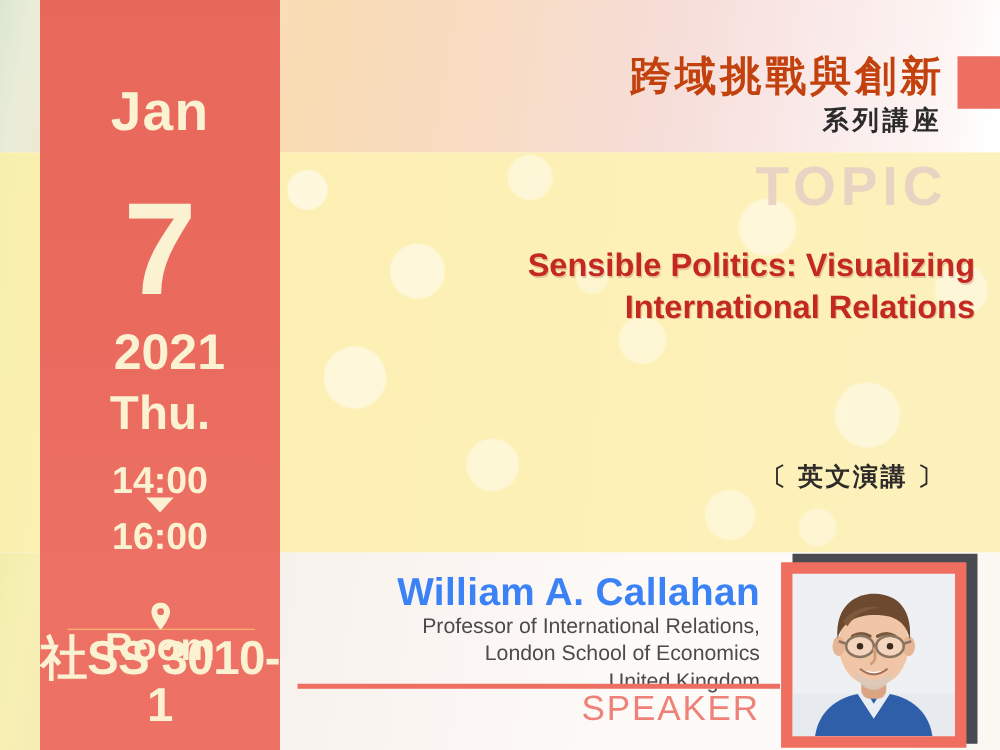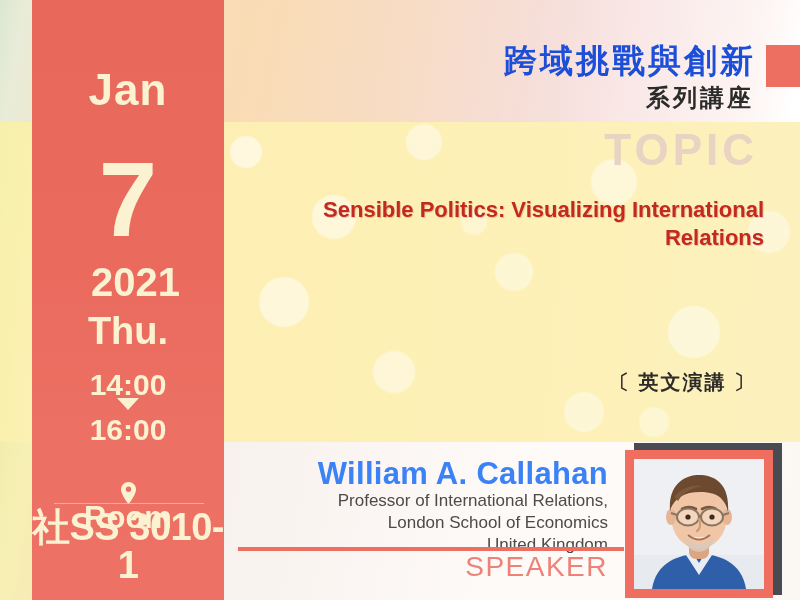--- a/index.html
+++ b/index.html
@@ -212,30 +212,30 @@
     background: rgba(250,200,120,.75);
   }
 
   
   .series-main {
     position: absolute;
     top: 44px;
     right: 44px;
     font-size: 33px;
     font-weight: bold;
-    color: #1d4ed8;
+    color: #c2410c;
     letter-spacing: 3px;
     line-height: 1;
     white-space: nowrap;
   }
   .series-sub {
     position: absolute;
     top: 86px;
     right: 46px;
-    font-size: 24px;
+    font-size: 21px;
     font-weight: bold;
     color: #2c2b2b;
     letter-spacing: 3px;
     line-height: 1;
     white-space: nowrap;
   }
   .corner-block {
     position: absolute;
     top: 45px;
     left: 766px;
@@ -251,24 +251,24 @@
     right: 42px;
     font-size: 44px;
     font-weight: bold;
     color: #e9d3c2;
     letter-spacing: 4px;
     line-height: 1;
   }
   .topic-title {
     position: absolute;
     top: 196px;
-    right: 36px;
+    right: 20px;
     width: 520px;
     text-align: right;
-    font-size: 22px;
+    font-size: 26px;
     font-weight: bold;
     color: #c32920;
     line-height: 1.26;
     text-shadow: 1px 1px 0 rgba(150,40,30,.22);
   }
   .lang-note {
     position: absolute;
     top: 372px;
     right: 44px;
     font-size: 20px;

